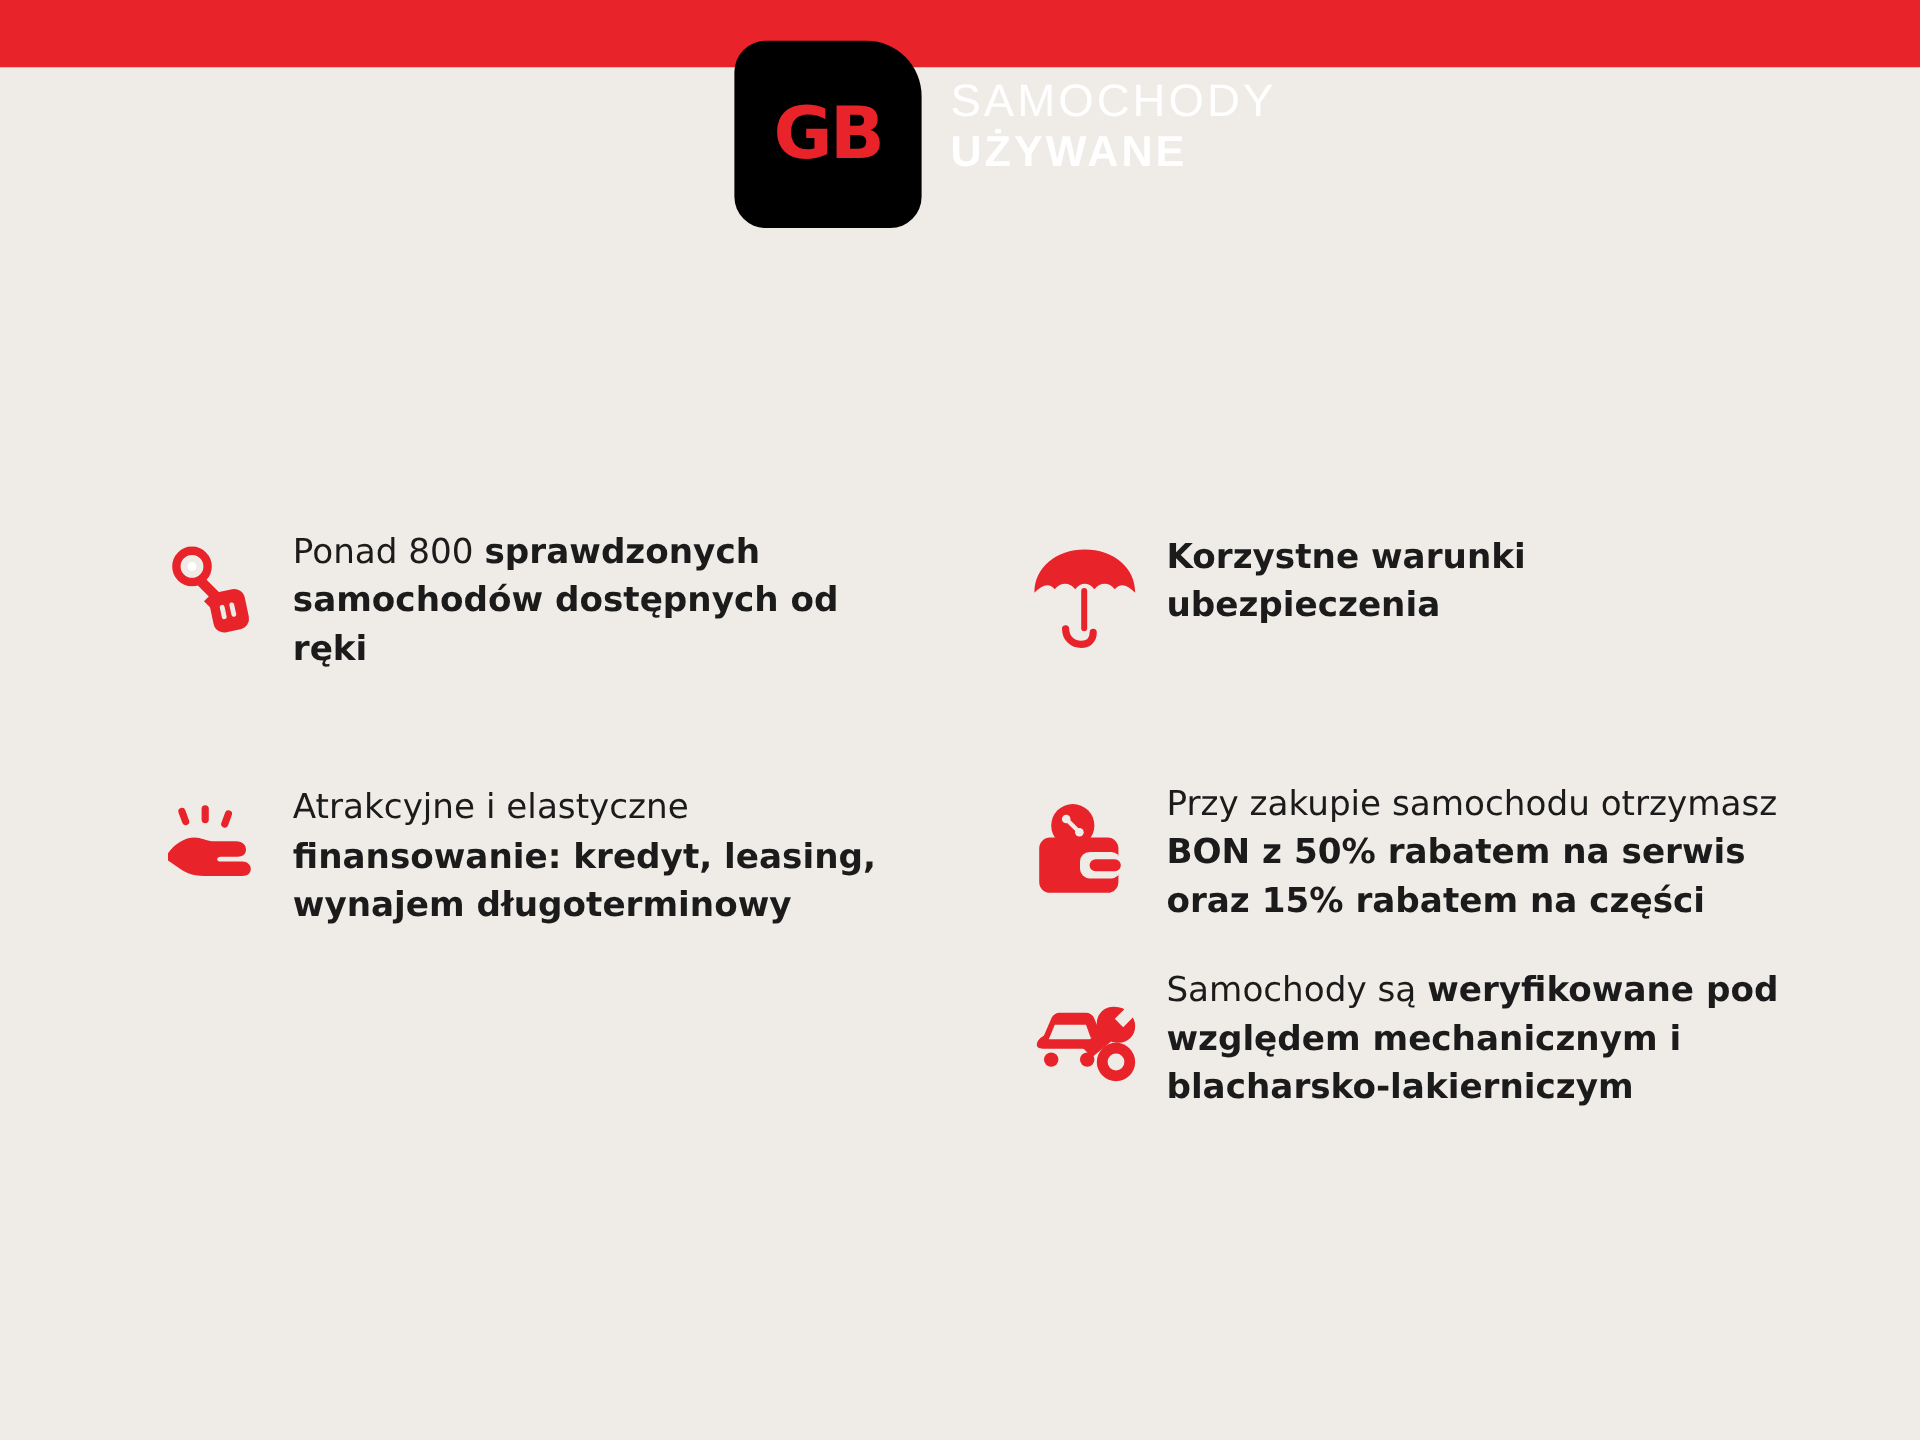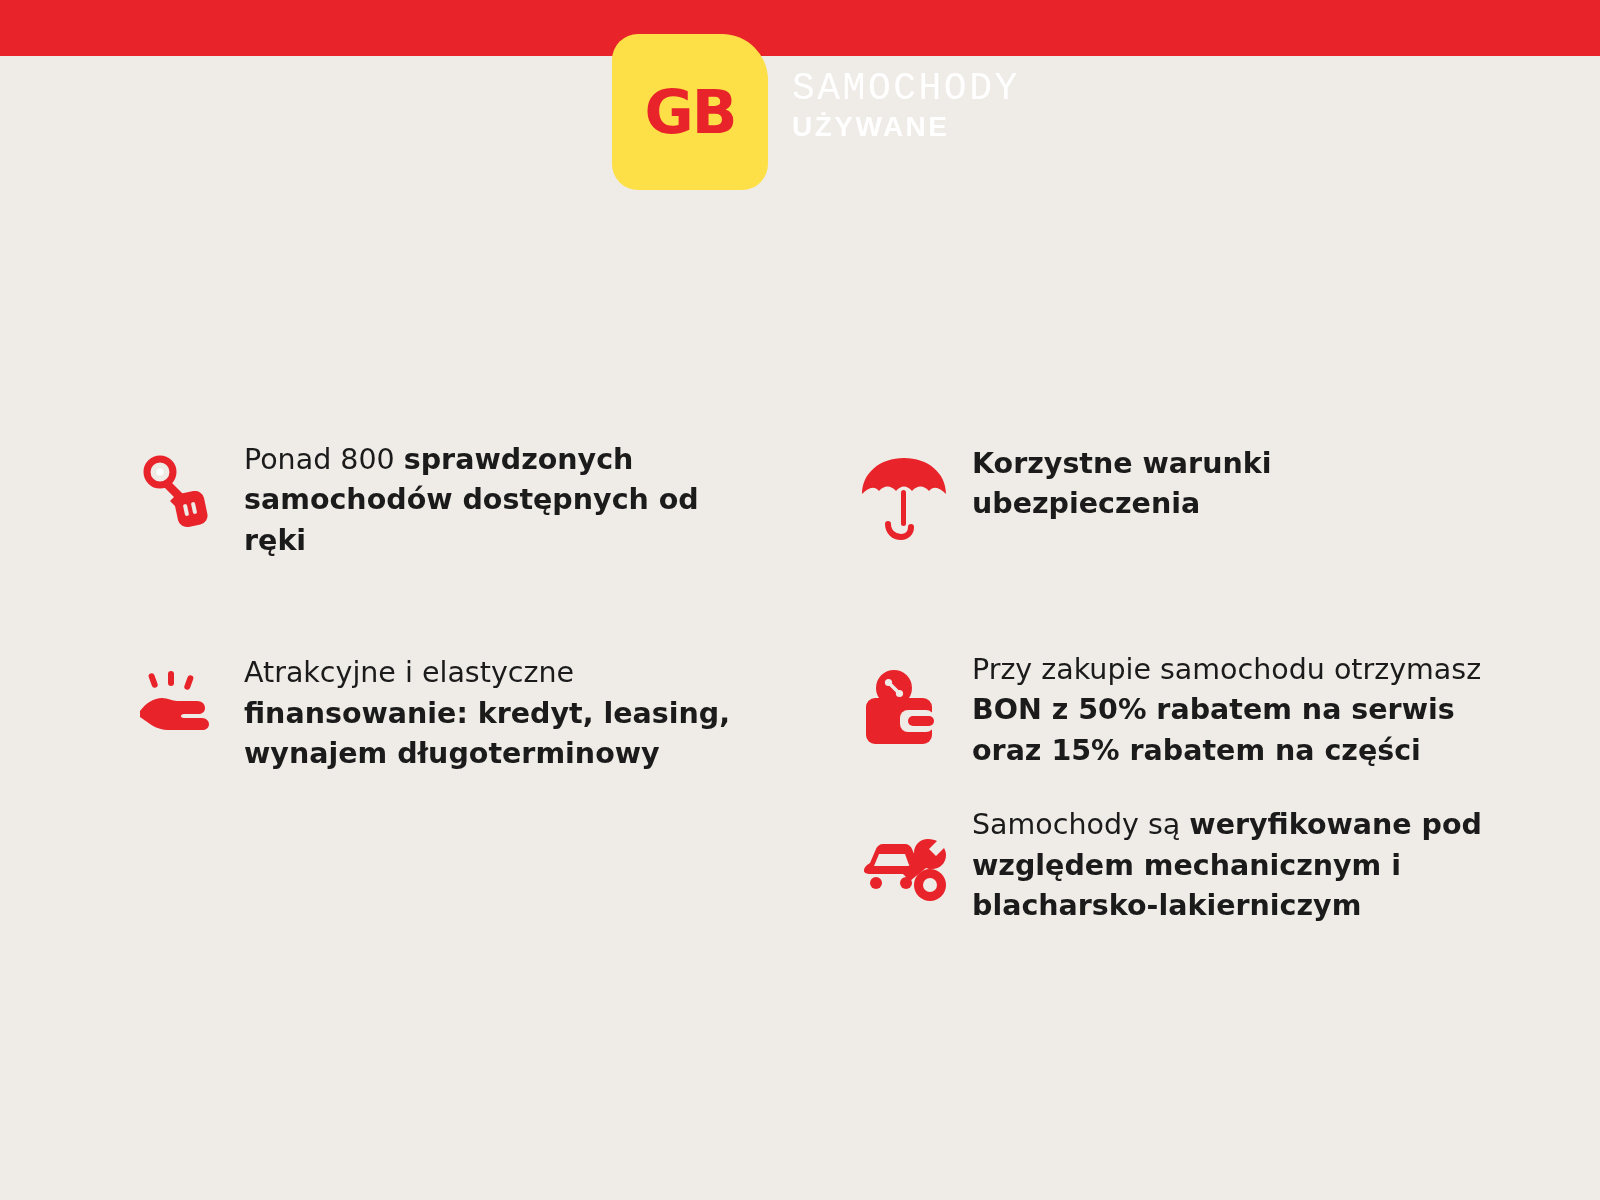--- a/index.html
+++ b/index.html
@@ -49,21 +49,21 @@
     top: 34px;
     left: 612px;
     display: flex;
     align-items: center;
     gap: 24px;
     z-index: 5;
   }
   .brand-mark {
     width: 156px;
     height: 156px;
-    background: #fde047;
+    background: #000000;
     border-radius: 26px 46px 26px 26px;
     display: flex;
     align-items: center;
     justify-content: center;
   }
   .brand-mark-text {
     font-size: 60px;
     font-weight: bold;
     color: #e8232a;
     letter-spacing: -2px;
@@ -71,24 +71,23 @@
   }
   .brand-words {
     color: #ffffff;
     line-height: 1.12;
     padding-bottom: 14px;
   }
   .brand-line1 {
     font-size: 38px;
     letter-spacing: 2.5px;
     font-weight: 400;
-    font-family: Liberation Mono, monospace;
   }
   .brand-line2 {
-    font-size: 28px;
+    font-size: 36px;
     letter-spacing: 2.5px;
     font-weight: 800;
   }
 
   
   .features {
     position: absolute;
     top: 440px;
     left: 0;
     width: 1600px;

